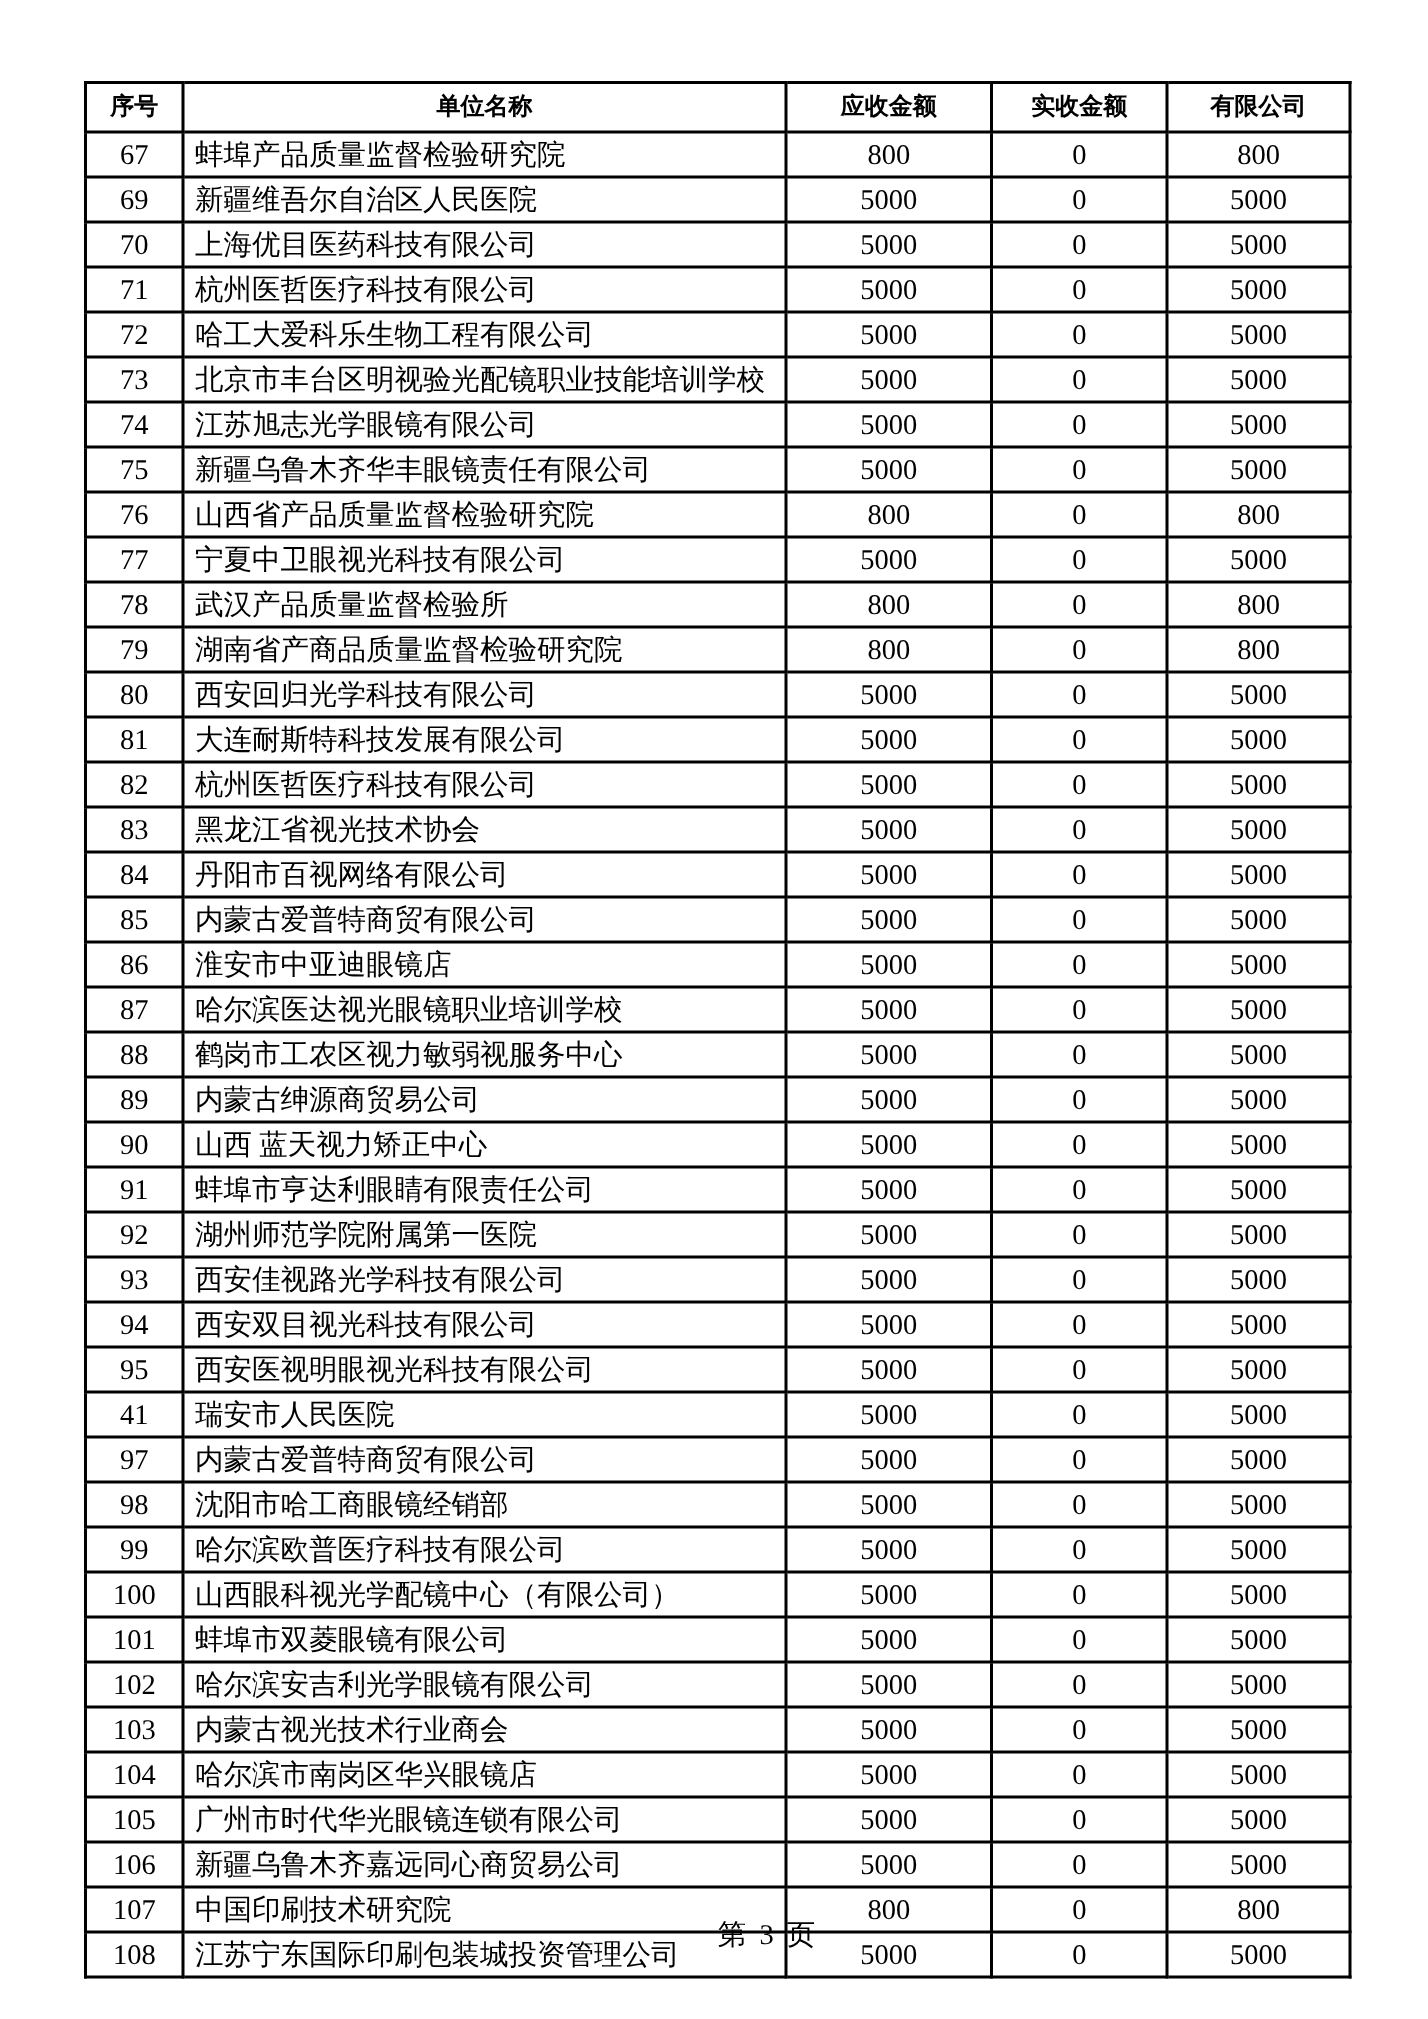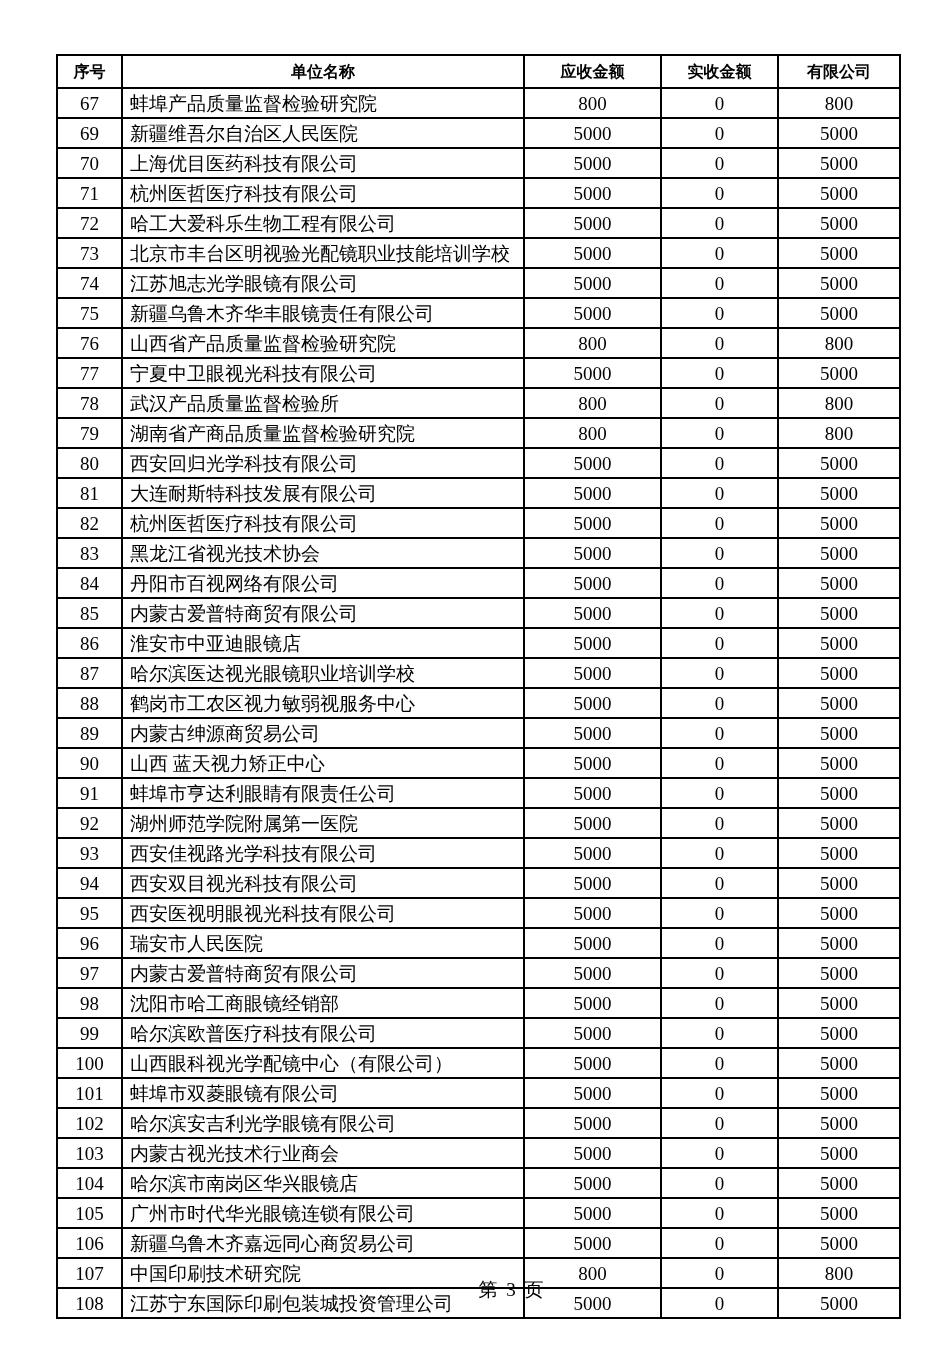--- a/index.html
+++ b/index.html
@@ -303,21 +303,21 @@
 
   <tr>
     <td>95</td>
     <td class="name">西安医视明眼视光科技有限公司</td>
     <td>5000</td>
     <td>0</td>
     <td>5000</td>
   </tr>
 
   <tr>
-    <td>96</td>
+    <td>41</td>
     <td class="name">瑞安市人民医院</td>
     <td>5000</td>
     <td>0</td>
     <td>5000</td>
   </tr>
 
   <tr>
     <td>97</td>
     <td class="name">内蒙古爱普特商贸有限公司</td>
     <td>5000</td>

